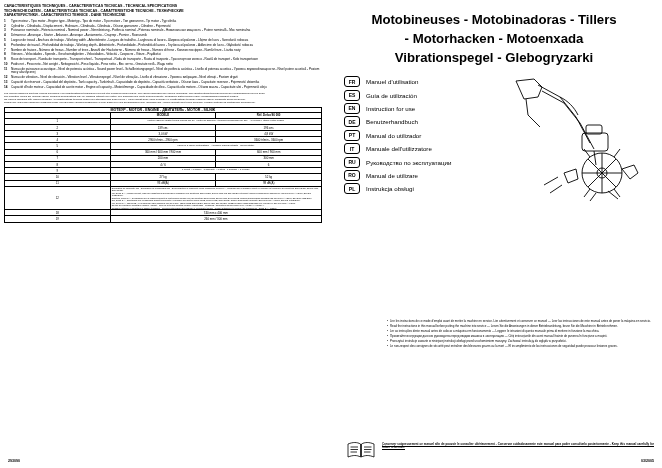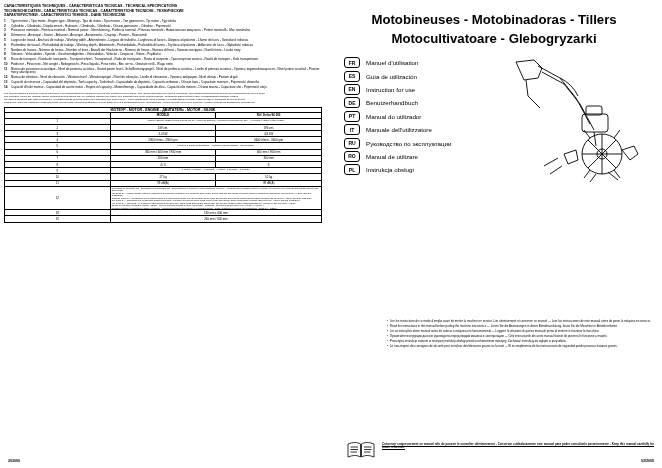--- a/index.html
+++ b/index.html
@@ -217,21 +217,22 @@
           </tr>
     </tbody>
       </table>
 
     <div class="foot-code">293090</div>
   </div>
 
   <div class="right">
     <div class="titles">
       <div>Motobineuses - Motobinadoras - Tillers</div>
-      <div>Motocultivatoare - Glebogryzarki</div>
+      <div>- Motorhacken - Motoenxada</div>
+      <div>Vibrationspegel - Glebogryzarki</div>
     </div>
 
     <div class="mid">
       <div class="lang-list">
         <div class="lang-row">
             <span class="lang-badge">FR</span>
             <span class="lang-txt">Manuel d'utilisation</span>
           </div>
         <div class="lang-row">
             <span class="lang-badge">ES</span>

